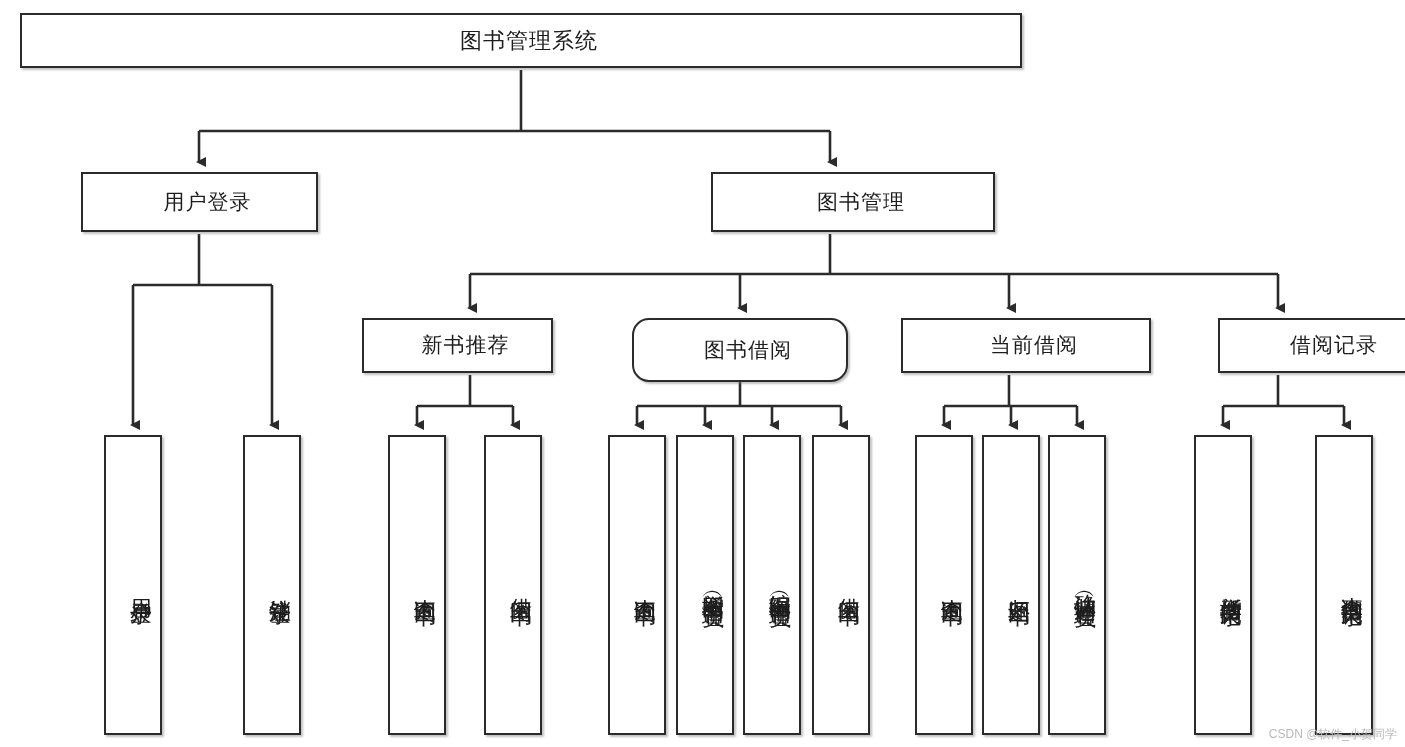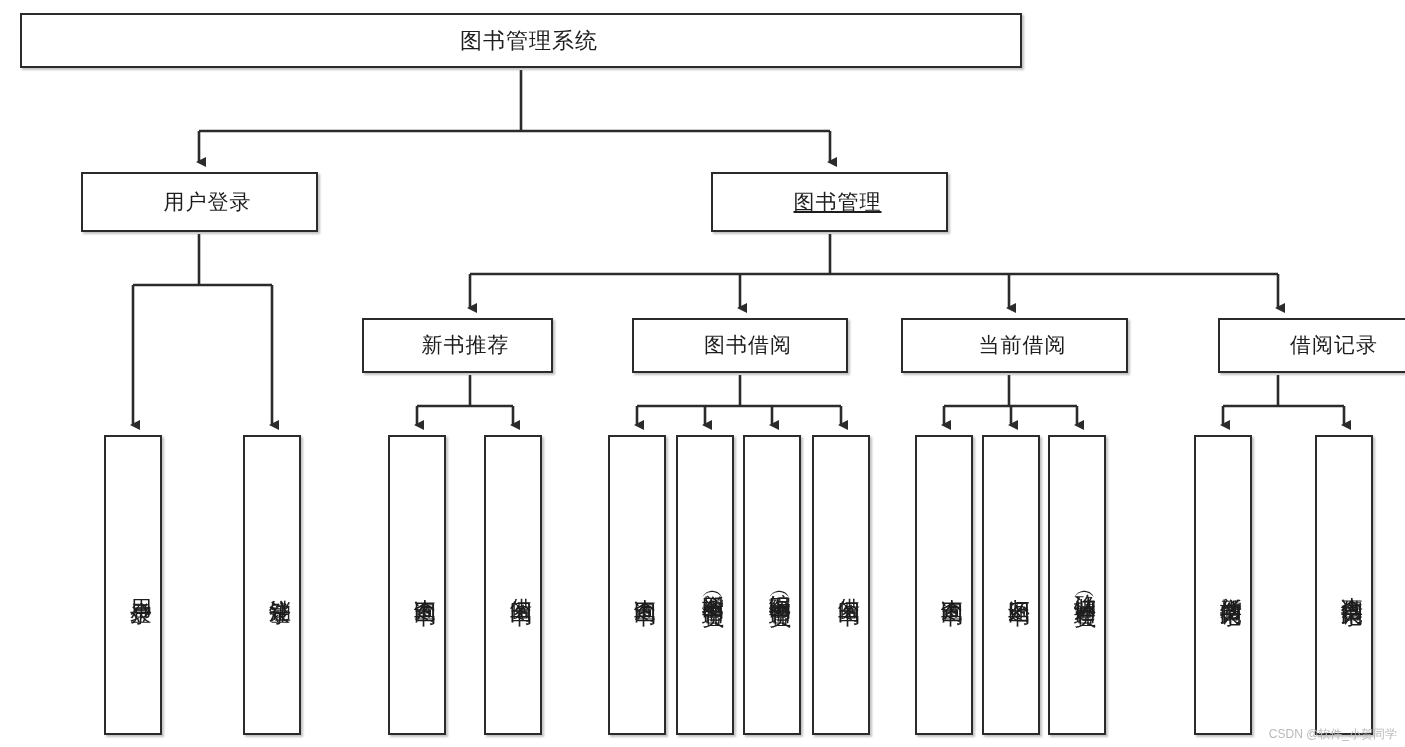--- a/index.html
+++ b/index.html
@@ -127,31 +127,31 @@
     </g>
   </svg>
 
   <div class="node horiz" id="node-root" style="left:20px; top:13px; width:1002px; height:55px;">
     <span class="label">图书管理系统</span>
   </div>
 
   <div class="node horiz" style="left:81px; top:172px; width:237px; height:60px;">
     <span class="label">用户登录</span>
   </div>
-  <div class="node horiz" style="left:711px; top:172px; width:237px; height:60px;text-decoration:underline;">
+  <div class="node horiz" style="left:711px; top:172px; width:284px; height:60px;">
     <span class="label">图书管理</span>
   </div>
 
   <div class="node horiz" style="left:362px; top:318px; width:191px; height:55px;">
     <span class="label">新书推荐</span>
   </div>
-  <div class="node horiz" style="left:632px; top:318px; width:216px; height:55px;">
+  <div class="node horiz" style="left:632px; top:318px; width:216px; height:64px;border-radius:17px;">
     <span class="label">图书借阅</span>
   </div>
-  <div class="node horiz" style="left:901px; top:318px; width:227px; height:55px;">
+  <div class="node horiz" style="left:901px; top:318px; width:250px; height:55px;">
     <span class="label">当前借阅</span>
   </div>
   <div class="node horiz" style="left:1170px; top:318px; width:216px; height:55px;margin-left:48px;">
     <span class="label">借阅记录</span>
   </div>
 
   <div class="node vert" style="left:104px; top:435px; width:58px; height:300px;">
     <span class="label">用户登录</span>
   </div>
   <div class="node vert" style="left:243px; top:435px; width:58px; height:300px;">

